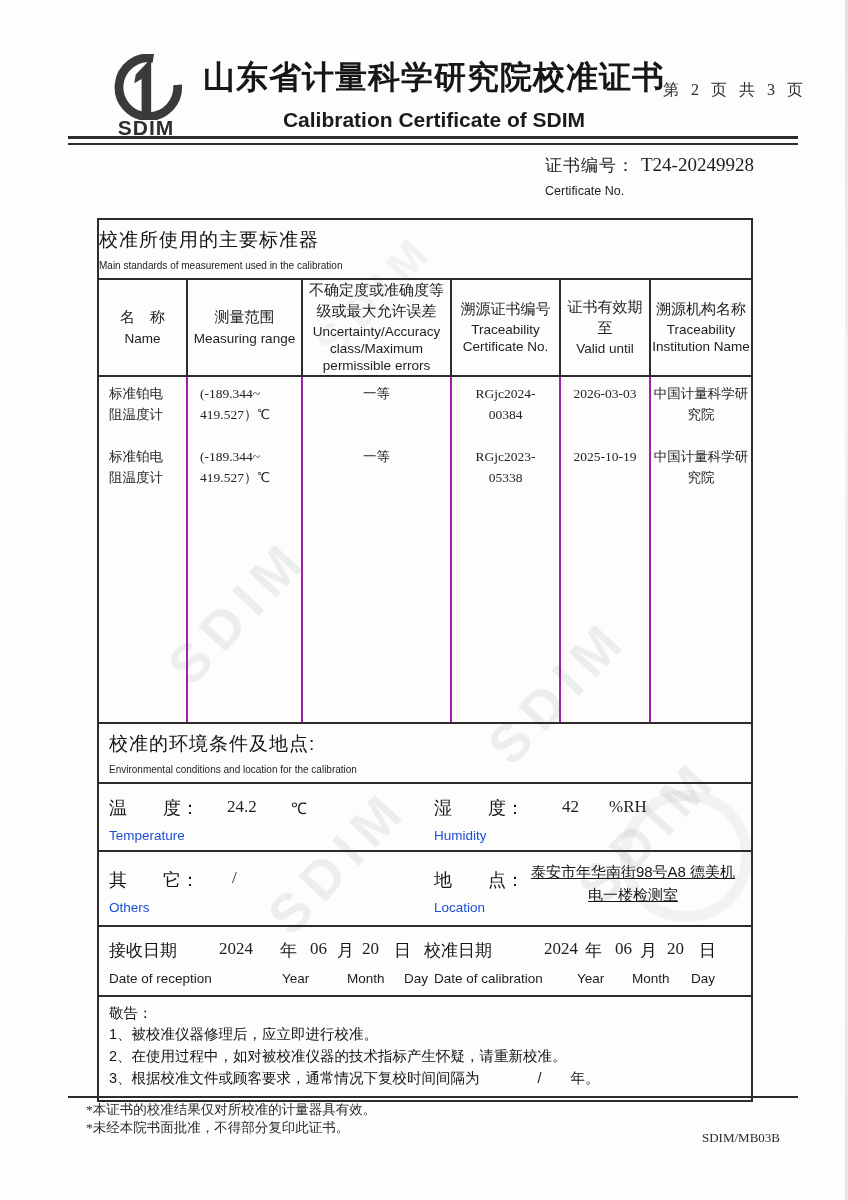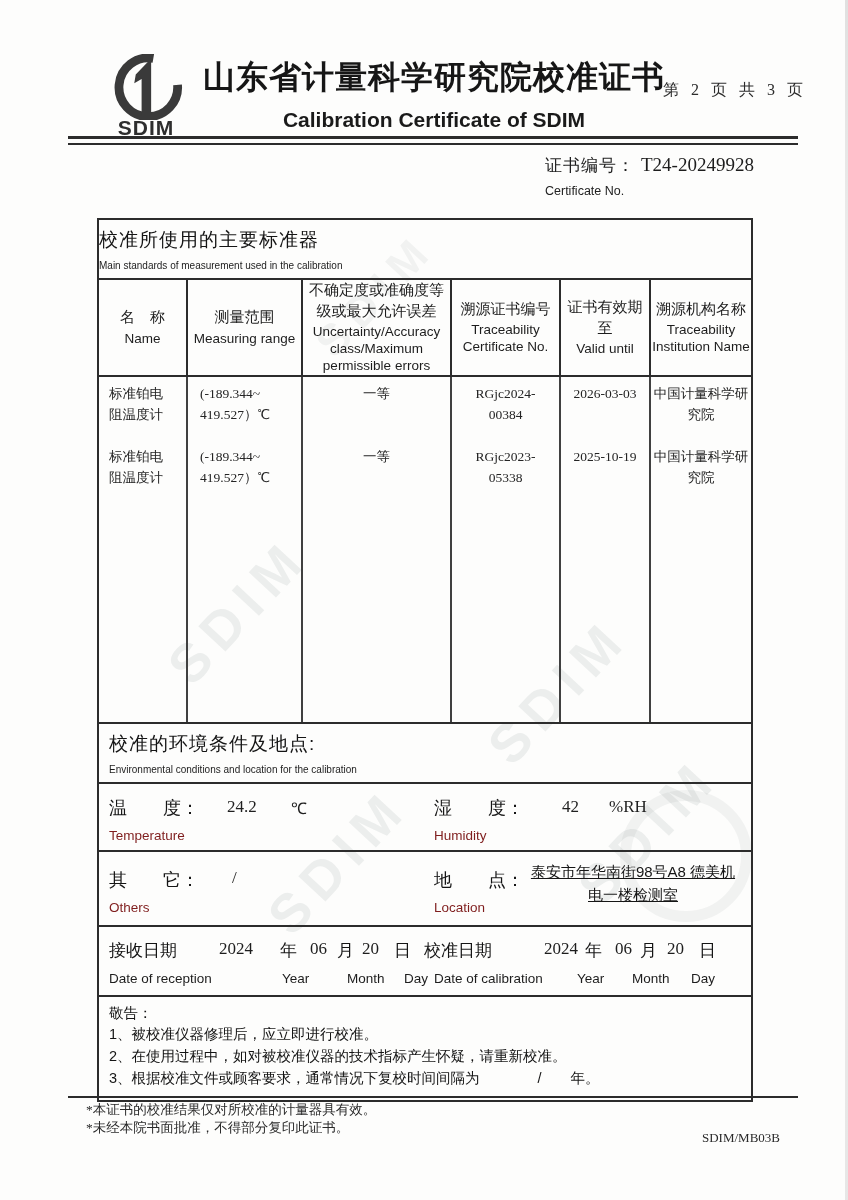--- a/index.html
+++ b/index.html
@@ -44,38 +44,38 @@
   .sec-title-zh{font-size:19px;letter-spacing:1px;color:#151515;}
   .sec-title-en{font-size:10px;margin-top:7px;color:#1d1d1d;}
   .std-table{border-collapse:collapse;width:100%;table-layout:fixed;}
   .std-table td,.std-table th{padding:0;vertical-align:middle;}
   .title-cell{height:58px;border-bottom:2px solid #2c2c2c;padding:2px 10px;text-align:left;}
   .head-row th{height:95px;border-bottom:2px solid #2c2c2c;border-left:2px solid #2c2c2c;
     font-weight:normal;text-align:center;}
   .head-row th:first-child{border-left:none;}
   .h-zh{font-size:15px;white-space:pre-line;line-height:1.35;}
   .h-en{font-size:13.5px;line-height:1.25;margin-top:3px;}
-  .data-row td,.filler-row td{border-left:2px solid #404040;vertical-align:top;}
+  .data-row td,.filler-row td{border-left:2px solid #a21caf;vertical-align:top;}
   .data-row td:first-child,.filler-row td:first-child{border-left:none;}
   .data-row td{height:56px;padding-top:7px;
     font-family:"Liberation Serif", serif;font-size:13.5px;line-height:1.55;
     white-space:pre-line;text-align:center;color:#242424;}
   .data-row td.al{text-align:left;padding-left:10px;}
   .data-row td.al2{text-align:left;padding-left:12px;}
   .filler-row td{height:219px;}
   
   .row-sec{position:relative;border-top:2px solid #2c2c2c;}
   .env-title{height:60px;padding:7px 10px 0 10px;box-sizing:border-box;}
   .cond-row{height:66px;}
   .others-row{height:73px;}
   .dates-row{height:68px;}
   .notice-row{height:105px;padding:7px 10px;box-sizing:border-box;}
   .zh-label{position:absolute;font-size:18px;letter-spacing:0;white-space:pre;color:#151515;}
   .val{position:absolute;font-family:"Liberation Serif", serif;font-size:17px;color:#1f1f1f;}
-  .en-label{position:absolute;font-size:13.5px;color:#7f1d1d;}
+  .en-label{position:absolute;font-size:13.5px;color:#1d4ed8;}
   .loc-val{position:absolute;font-size:15px;width:232px;text-align:center;
     white-space:pre-line;line-height:1.55;color:#161616;text-decoration:underline;}
   .d-zh{position:absolute;top:12px;font-size:17px;color:#151515;}
   .d-val{position:absolute;top:12px;font-family:"Liberation Serif", serif;font-size:17px;}
   .d-en{position:absolute;top:44px;font-size:13.5px;}
   .notice-title{font-size:14.5px;color:#141414;}
   .notice-item{font-size:14.5px;line-height:1.52;white-space:pre-wrap;color:#141414;}
   
   .bottom-rule{position:absolute;left:68px;top:1096px;width:730px;border-top:2px solid #2c2c2c;}
   .footer-notes{position:absolute;left:86px;top:1101px;

